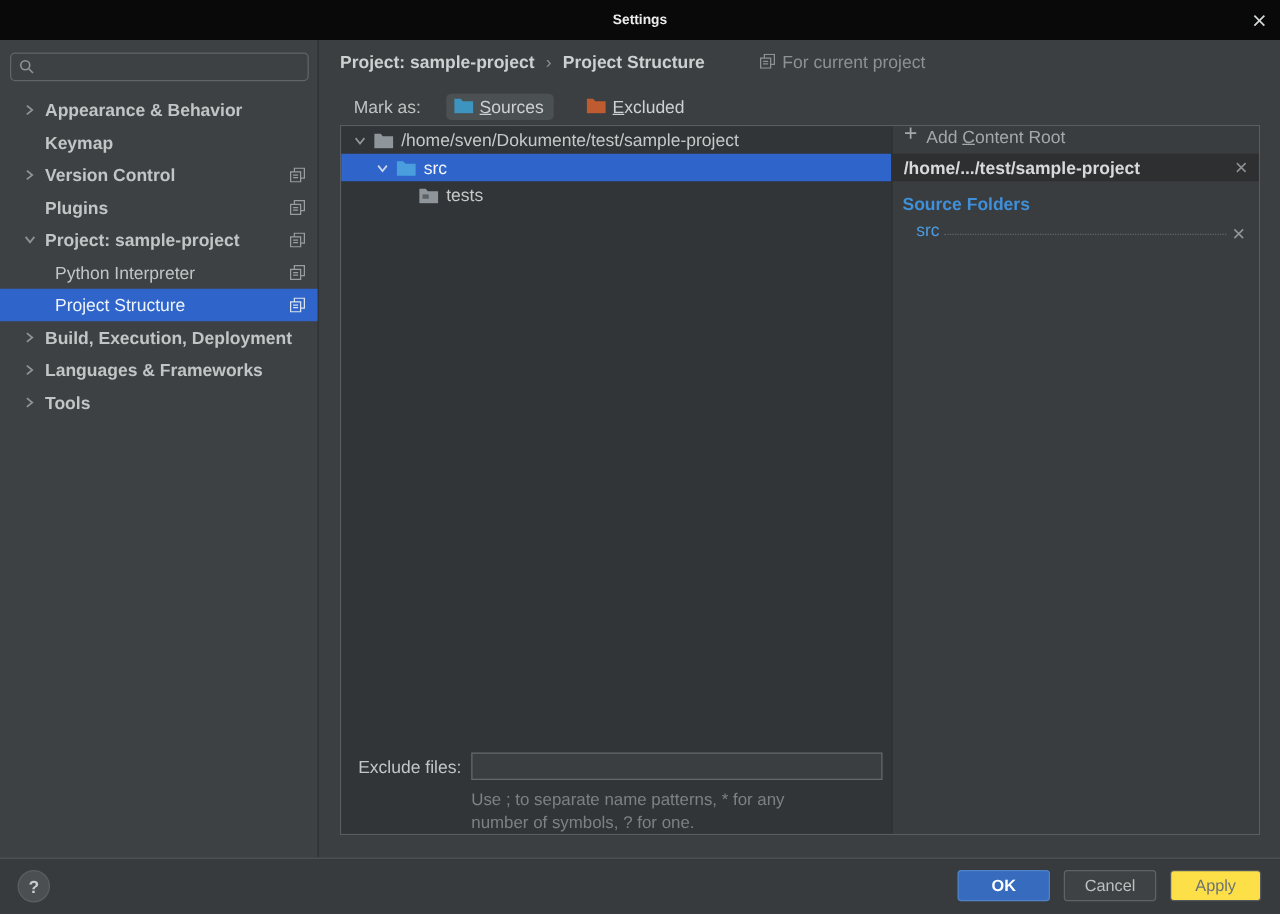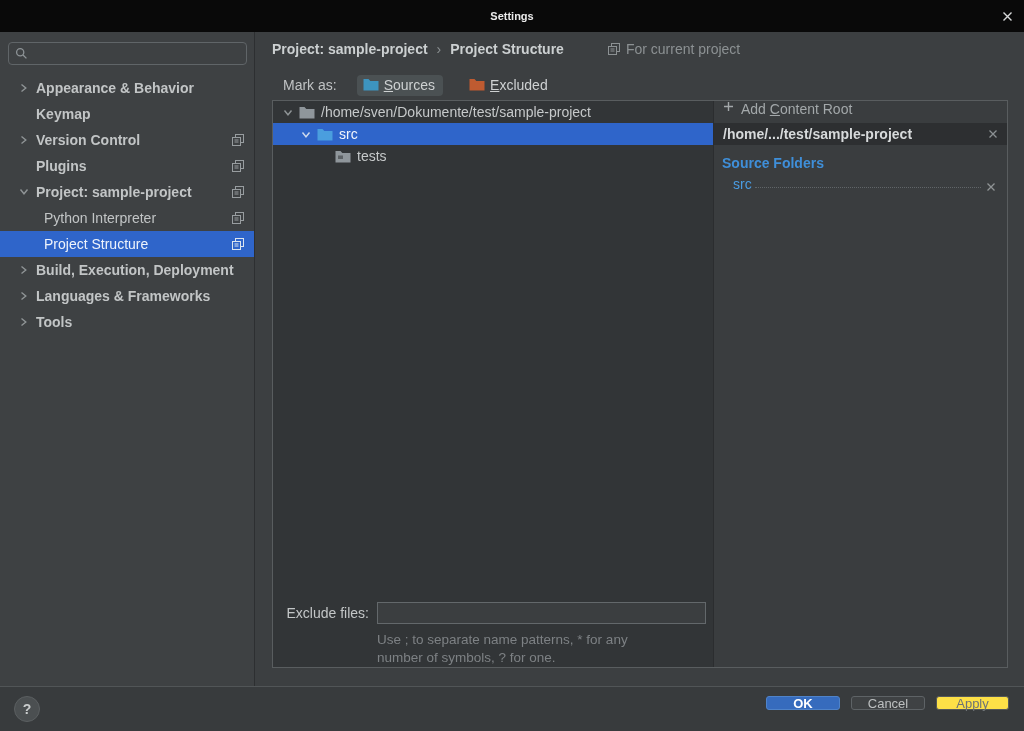--- a/index.html
+++ b/index.html
@@ -84,21 +84,21 @@
   .sf-title { margin:10px 0 0 8px; color:#3f8fd9; font-weight:bold; }
   .sf-row { display:flex; align-items:flex-end; margin:5px 11px 0 19px; color:#4a9ce2; cursor:pointer; }
   .sf-row .leader { flex:1; border-bottom:1px dotted #606568; margin:0 5px 4px 3px; }
 
   
   .footer { position:absolute; left:0; top:686px; width:1024px; height:45px;
     background:#383b3d; border-top:1px solid #515557; }
   .help { position:absolute; left:14px; top:9px; width:26px; height:26px; border-radius:50%;
     background:#4b4f51; border:1px solid #5b5f61; color:#c9cccd; text-align:center;
     line-height:24px; font-weight:bold; font-size:14px; cursor:pointer; }
-  .btn { position:absolute; top:9px; height:14px; border-radius:3px; font-size:13px;
+  .btn { position:absolute; top:9px; height:25px; border-radius:3px; font-size:13px;
     display:flex; align-items:center; justify-content:center; cursor:pointer; }
   .btn-ok { left:766px; width:74px; background:#366bbd; border:1px solid #4f83c9;
     color:#ffffff; font-weight:bold; }
   .btn-cancel { left:851px; width:74px; background:#3f4244; border:1px solid #5e6366; color:#bdc0c1; }
   .btn-apply { left:936px; width:73px; background:#fde047; border:1px solid #54585a; color:#6e7376; }
 </style>
 </head>
 <body>
 
 <div class="titlebar">

